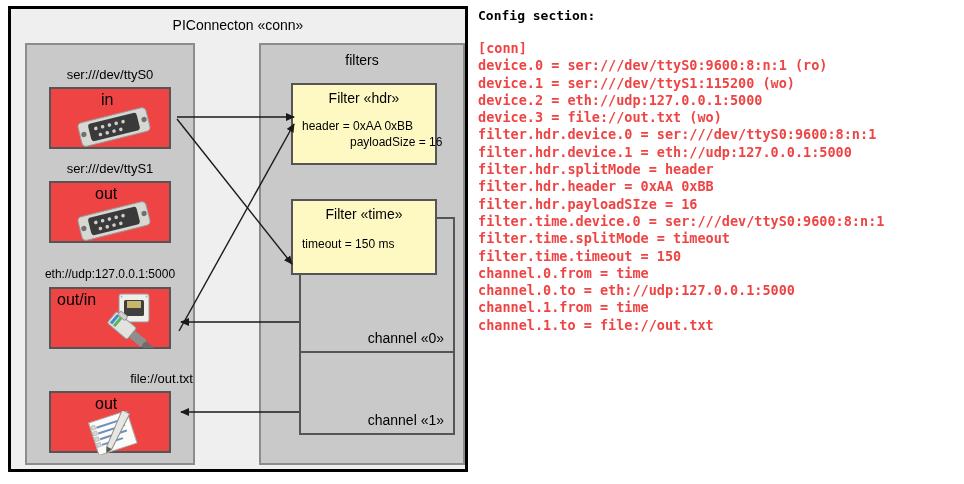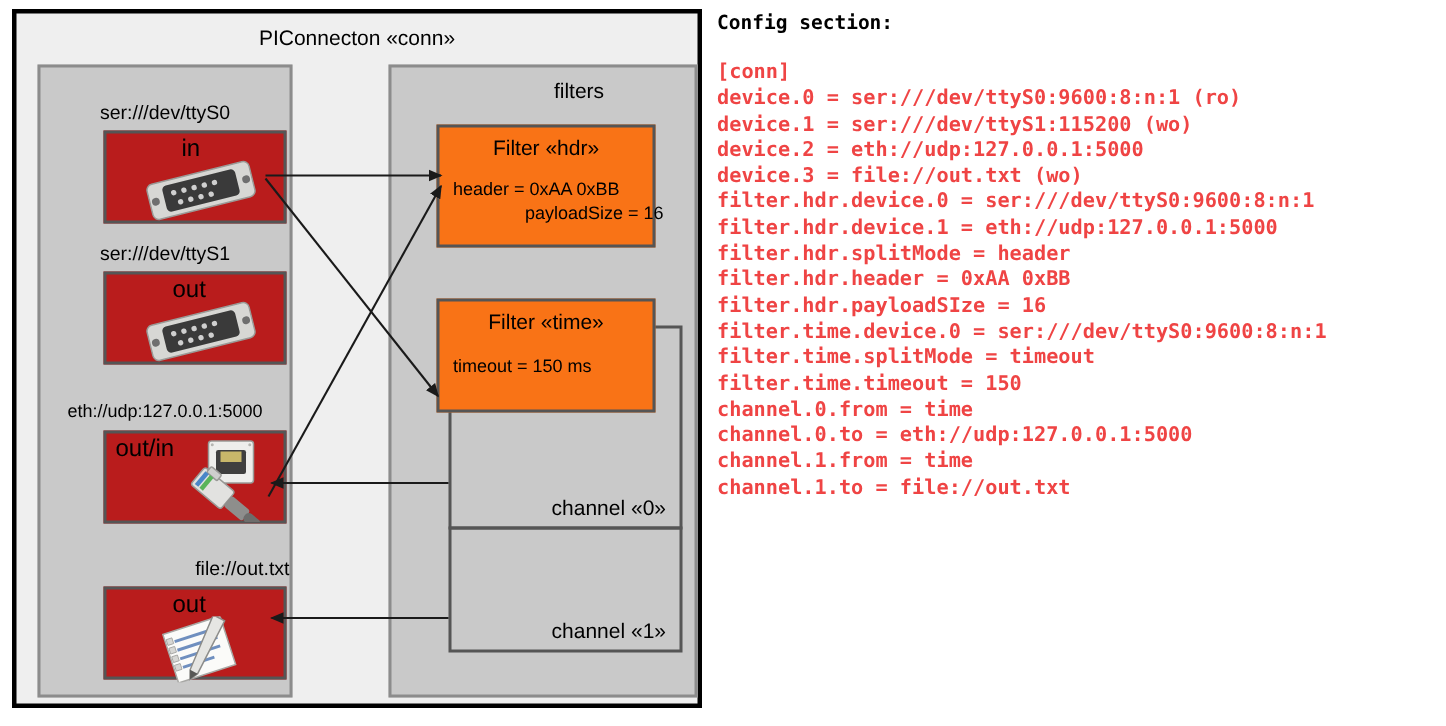--- a/index.html
+++ b/index.html
@@ -24,41 +24,40 @@
 
   
   .group{
     position:absolute;background:#c9c9c9;
     border:2px solid #8c8c8c;box-sizing:border-box;
   }
   #devices-group{left:14px;top:34px;width:170px;height:422px;}
   #filters-group{left:248px;top:34px;width:206px;height:422px;}
   .group-title{
     position:absolute;left:0;top:7px;width:100%;
-    text-align:center;font-size:14px;color:#000;padding-left:24px;
+    text-align:center;font-size:14px;color:#000;
   }
 
   
   .dev-label{
     position:absolute;text-align:center;font-size:13px;color:#000;
     width:100%;left:0;
   }
   .dev-box{
-    position:absolute;background:#b91c1c;border:2px solid #555;
+    position:absolute;background:#ef4444;border:2px solid #555;
     box-sizing:border-box;
-    margin-left:20px;
   }
   .dev-io{
     position:absolute;font-size:16px;color:#000;
   }
   .dev-icon{position:absolute;}
 
   
   .filter-card{
-    position:absolute;background:#f97316;border:2px solid #555;
+    position:absolute;background:#fef9c3;border:2px solid #555;
     box-sizing:border-box;
   }
   .filter-card .fc-title{
     position:absolute;left:0;top:5px;width:100%;text-align:center;
     font-size:14px;color:#000;
   }
   .filter-card .fc-prop{
     position:absolute;left:9px;font-size:12px;color:#000;white-space:nowrap;
   }
 

